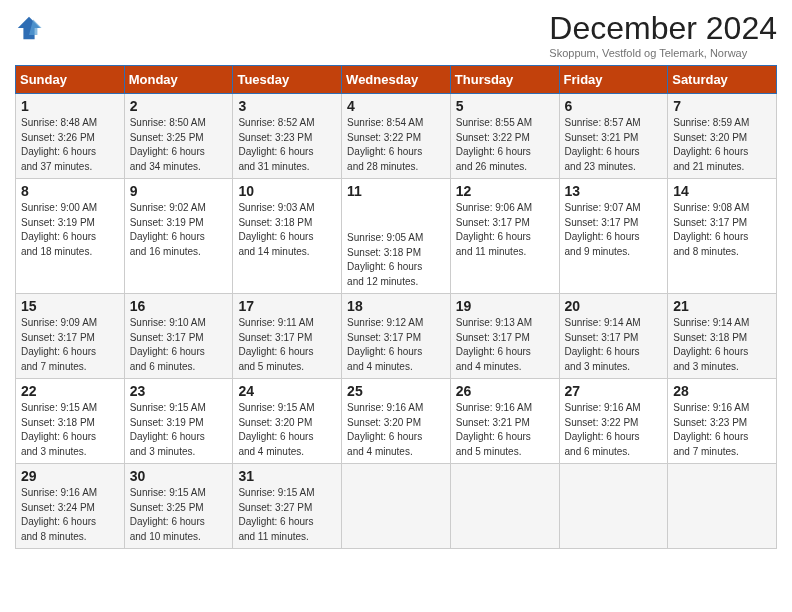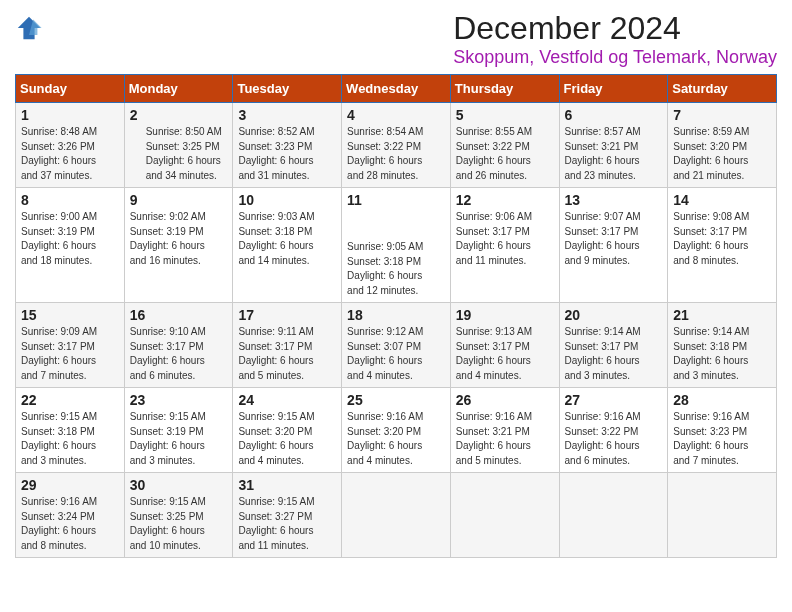--- a/index.html
+++ b/index.html
@@ -37,22 +37,22 @@
     }
     .title-area {
       text-align: left;
     }
     .month-title {
       font-size: 32px;
       font-weight: normal;
       color: #222;
     }
     .location-title {
-      font-size: 18px;
-      color: #a21caf;
+      font-size: 11px;
+      color: #737373;
     }
     table {
       width: 100%;
       border-collapse: collapse;
       table-layout: fixed;
     }
     thead tr th {
       background-color: #c2410c;
       color: #fff;
       font-size: 13px;
@@ -123,21 +123,21 @@
       <tr>
         <td>
           <span class="day-num">1</span>
           <div class="day-info" style="white-space: pre-line;">Sunrise: 8:48 AM
 Sunset: 3:26 PM
 Daylight: 6 hours
 and 37 minutes.</div>
         </td>
         <td>
           <span class="day-num">2</span>
-          <div class="day-info" style="white-space: pre-line; margin-left: 16px;">Sunrise: 8:50 AM
+          <div class="day-info" style="white-space: pre-line;">Sunrise: 8:50 AM
 Sunset: 3:25 PM
 Daylight: 6 hours
 and 34 minutes.</div>
         </td>
         <td>
           <span class="day-num">3</span>
           <div class="day-info" style="white-space: pre-line;">Sunrise: 8:52 AM
 Sunset: 3:23 PM
 Daylight: 6 hours
 and 31 minutes.</div>
@@ -240,21 +240,21 @@
         <td>
           <span class="day-num">17</span>
           <div class="day-info" style="white-space: pre-line;">Sunrise: 9:11 AM
 Sunset: 3:17 PM
 Daylight: 6 hours
 and 5 minutes.</div>
         </td>
         <td>
           <span class="day-num">18</span>
           <div class="day-info" style="white-space: pre-line;">Sunrise: 9:12 AM
-Sunset: 3:07 PM
+Sunset: 3:17 PM
 Daylight: 6 hours
 and 4 minutes.</div>
         </td>
         <td>
           <span class="day-num">19</span>
           <div class="day-info" style="white-space: pre-line;">Sunrise: 9:13 AM
 Sunset: 3:17 PM
 Daylight: 6 hours
 and 4 minutes.</div>
         </td>

